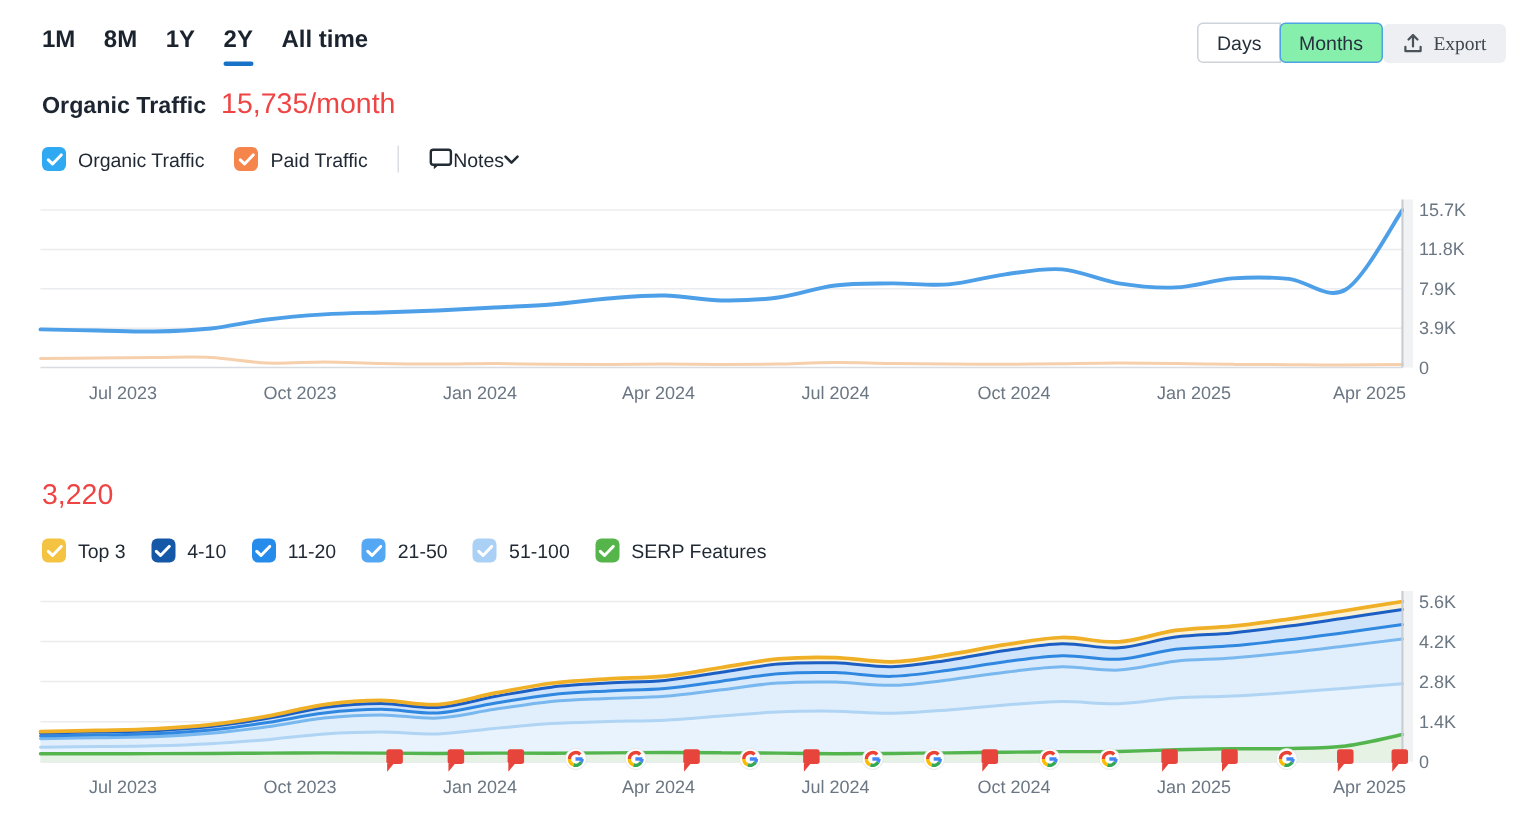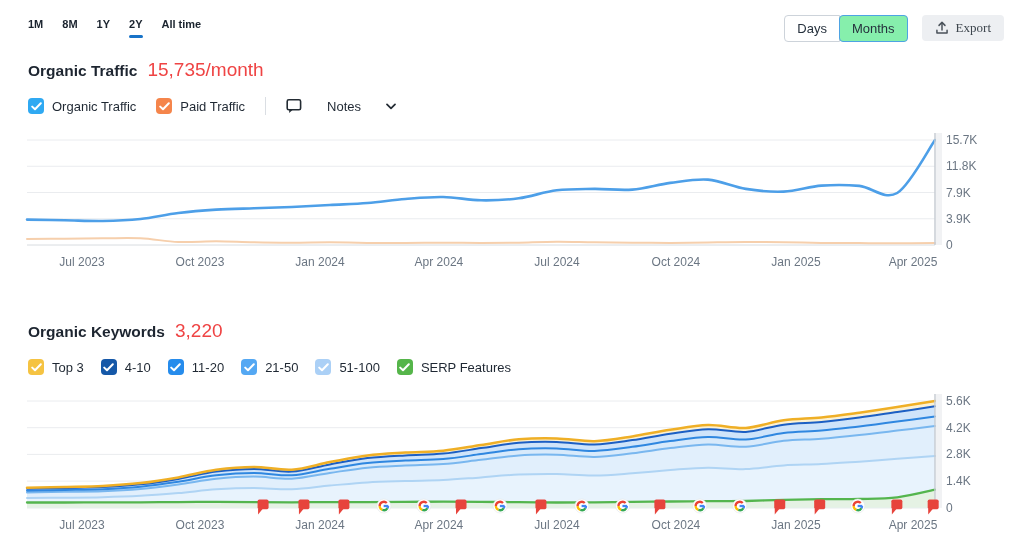--- a/index.html
+++ b/index.html
@@ -3,41 +3,41 @@
 <meta charset="utf-8">
 <style>
   html,body{margin:0;padding:0}
   body{
     width:1015px;height:559px;position:relative;overflow:hidden;
     background:#ffffff;font-family:"Liberation Sans",sans-serif;
     -webkit-font-smoothing:antialiased;
   }
   
   .tabs{position:absolute;top:18px;left:28px;display:flex;gap:19px;align-items:center}
-  .tab{font-size:11px;font-weight:700;color:#1a232e;cursor:pointer;position:relative;padding-bottom:5px}
+  .tab{font-size:16px;font-weight:700;color:#1a232e;cursor:pointer;position:relative;padding-bottom:5px}
   .tab.active::after{content:"";position:absolute;left:0;right:0;bottom:-3px;height:3px;background:#1873c8;border-radius:2px}
-  .controls{position:absolute;top:15px;right:11px;display:flex;gap:14px;align-items:flex-start}
+  .controls{position:absolute;top:15px;right:11px;display:flex;align-items:center}
   .segmented{display:flex;align-items:stretch}
   .seg-btn{font-size:13px;padding:4px 12px;border:1px solid #cdd3da;background:#fff;color:#26313d;cursor:pointer;font-family:inherit;line-height:17px}
   .seg-btn:first-child{border-radius:4px 0 0 4px}
   .seg-btn:last-child{margin-left:-1px;border-radius:0 4px 4px 0}
   .seg-btn.selected{background:#86efac;border-color:#4ea3e3;border-radius:4px;z-index:2}
   .export-btn{display:flex;align-items:center;gap:7px;background:#edeff2;border:none;border-radius:4px;
     padding:4px 13px;font-size:13px;color:#3e464e;cursor:pointer;font-family:Liberation Serif, serif;line-height:18px}
   
   .section-header{position:absolute;left:28px;display:flex;gap:10px;align-items:baseline}
   .section-title{font-size:15.5px;font-weight:700;color:#1d2530}
   .section-value{font-size:19px;color:#ef4444}
   
   .legend-row{position:absolute;left:28px;display:flex;align-items:center;gap:18px;height:20px}
   .legend-item{display:flex;align-items:center;gap:8px;cursor:pointer}
   .cbx{width:16px;height:16px;border-radius:4px;display:flex;align-items:center;justify-content:center;flex:none}
   .legend-label{font-size:13px;color:#1f2833;white-space:nowrap}
   .v-divider{width:1px;height:18px;background:#dadee3;margin:0 2px}
-  .notes-btn{display:flex;align-items:center;gap:25px;cursor:pointer;background:none;border:none;
+  .notes-btn{display:flex;align-items:center;gap:0;cursor:pointer;background:none;border:none;
     font-size:13px;color:#1f2833;padding:0;font-family:inherit}
   svg.chart{position:absolute;left:0;display:block}
   svg text{font-family:"Liberation Sans",sans-serif}
 </style>
 </head>
 <body>
 
 <nav class="tabs">
   <span class="tab">1M</span>
   <span class="tab">8M</span>
@@ -123,21 +123,20 @@
     <text x="675.9476" y="141" font-size="12" fill="#6b7683" text-anchor="middle">Oct 2024</text>
     <text x="795.9852" y="141" font-size="12" fill="#6b7683" text-anchor="middle">Jan 2025</text>
     <text x="913.0264" y="141" font-size="12" fill="#6b7683" text-anchor="middle">Apr 2025</text>
     <path d="M27.0 114.0 C33.3 113.9 52.2 113.8 64.8 113.7 C77.4 113.5 90.1 113.4 102.7 113.3 C115.3 113.3 127.9 112.7 140.5 113.3 C153.1 113.9 165.7 116.5 178.3 117.0 C190.9 117.5 203.6 116.3 216.2 116.3 C228.8 116.4 241.4 117.1 254.0 117.3 C266.6 117.6 279.2 117.7 291.8 117.7 C304.4 117.7 317.1 117.3 329.7 117.3 C342.3 117.4 354.9 117.8 367.5 117.9 C380.1 118.0 392.7 118.0 405.3 118.0 C417.9 118.0 430.6 117.7 443.2 117.7 C455.8 117.7 468.4 118.0 481.0 118.0 C493.6 118.0 506.2 117.9 518.8 117.7 C531.4 117.4 544.1 116.7 556.7 116.7 C569.3 116.6 581.9 117.2 594.5 117.3 C607.1 117.5 619.7 117.6 632.3 117.7 C644.9 117.8 657.6 117.9 670.2 117.9 C682.8 117.8 695.4 117.6 708.0 117.5 C720.6 117.3 733.2 117.0 745.8 117.0 C758.4 117.0 771.1 117.2 783.7 117.3 C796.3 117.5 808.9 117.7 821.5 117.9 C834.1 118.0 846.7 118.1 859.3 118.1 C871.9 118.2 884.6 118.4 897.2 118.3 C909.8 118.3 928.7 118.1 935.0 118.0" fill="none" stroke="#f6cfac" stroke-width="2" stroke-linecap="round"></path>
     <path d="M27.0 94.6 C33.3 94.8 52.2 95.1 64.8 95.3 C77.4 95.5 90.1 96.2 102.7 96.0 C115.3 95.8 127.9 95.3 140.5 94.0 C153.1 92.6 165.7 89.5 178.3 88.0 C190.9 86.4 203.6 85.4 216.2 84.6 C228.8 83.9 241.4 83.7 254.0 83.3 C266.6 82.9 279.2 82.5 291.8 82.0 C304.4 81.4 317.1 80.6 329.7 80.0 C342.3 79.3 354.9 79.0 367.5 78.0 C380.1 77.0 392.7 75.0 405.3 74.0 C417.9 73.0 430.6 71.7 443.2 72.0 C455.8 72.2 468.4 75.1 481.0 75.3 C493.6 75.5 506.2 75.0 518.8 73.3 C531.4 71.6 544.1 66.8 556.7 65.3 C569.3 63.7 581.9 64.1 594.5 63.9 C607.1 63.8 619.7 65.6 632.3 64.6 C644.9 63.6 657.6 59.6 670.2 57.9 C682.8 56.3 695.4 53.6 708.0 54.6 C720.6 55.6 733.2 61.9 745.8 63.9 C758.4 65.9 771.1 67.2 783.7 66.6 C796.3 66.1 808.9 61.6 821.5 60.6 C834.1 59.7 846.7 59.7 859.3 60.9 C871.9 62.2 884.6 75.6 897.2 68.0 C909.8 60.3 928.7 23.8 935.0 15.0" fill="none" stroke="#4d9fe8" stroke-width="2.6" stroke-linecap="round"></path>
     <rect x="936" y="8" width="6" height="112" fill="#f1f2f4"></rect>
     <line x1="935" x2="935" y1="8" y2="120" stroke="#c7cdd3" stroke-width="1.5"></line>
   </svg>
 
 <div class="section-header" style="top:320px">
-  <span class="section-title">Organic Keywords</span>
   <span class="section-value">3,220</span>
 </div>
 
 <div class="legend-row" style="top:357px">
   <span id="legend2" style="display:flex;gap:17px;align-items:center">
       <span class="legend-item">
         <span class="cbx" style="background: rgb(245, 195, 66);">
           <svg width="11" height="9" viewBox="0 0 11 9" fill="none" stroke="#fff" stroke-width="2" stroke-linecap="round" stroke-linejoin="round">
             <path d="M1.2 4.6 L4 7.3 L9.8 1.3"></path>
           </svg>

